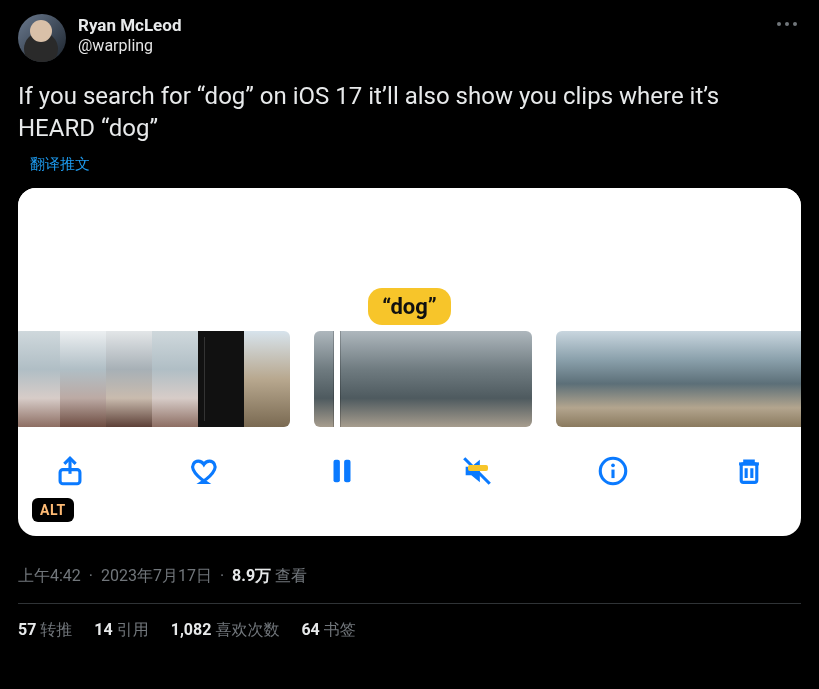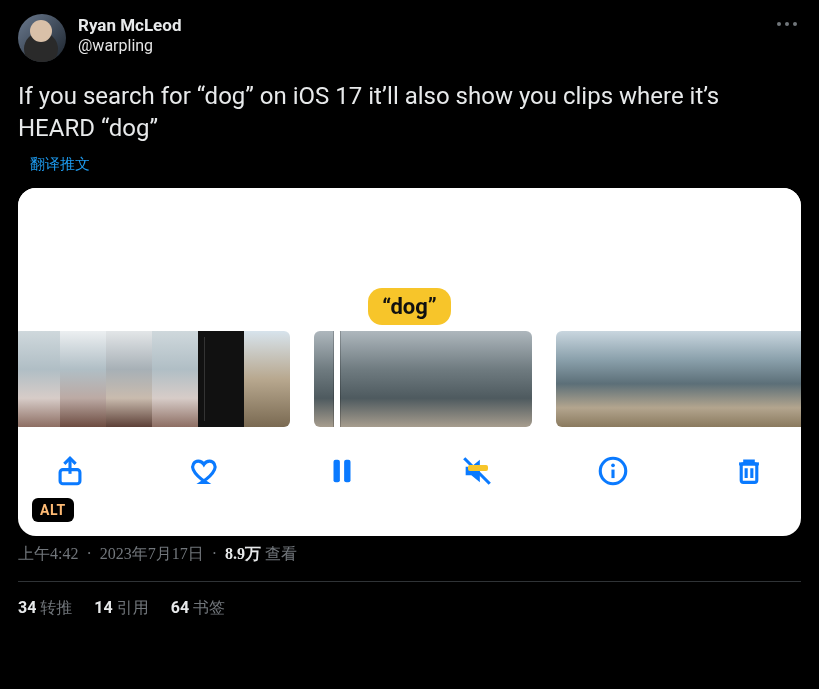--- a/index.html
+++ b/index.html
@@ -166,24 +166,23 @@
     background:#000;
     color:#fdba74;
     font-weight:700;
     font-size:14px;
     padding:4px 8px;
     border-radius:6px;
     letter-spacing:.5px;
   }
 
   .meta {
-    margin-top: 8px;
+    margin-top: 30px;
     color: #71767b;
     font-size: 16px;
-    font-family: Liberation Serif, serif;
   }
   .meta .sep { margin: 0 4px; }
   .meta .views-n { color:#e7e9ea; font-weight:700; }
   .divider {
     border: none;
     border-top: 1px solid #2f3336;
     margin-top: 16px;
   }
   .stats {
     display: flex;
@@ -300,23 +299,26 @@
     <span>2023年7月17日</span>
     <span class="sep">·</span>
     <span class="views-n">8.9万</span>
     <span>查看</span>
   </div>
 
   <hr class="divider">
 
   <div class="stats">
     <div class="stat">
-      <span class="n">34</span><span>转推</span>
+      <span class="n">57</span><span>转推</span>
     </div>
     <div class="stat">
       <span class="n">14</span><span>引用</span>
     </div>
     <div class="stat">
+      <span class="n">1,082</span><span>喜欢次数</span>
+    </div>
+    <div class="stat">
       <span class="n">64</span><span>书签</span>
     </div>
   </div>
 
 </div>
 
 </body></html>

